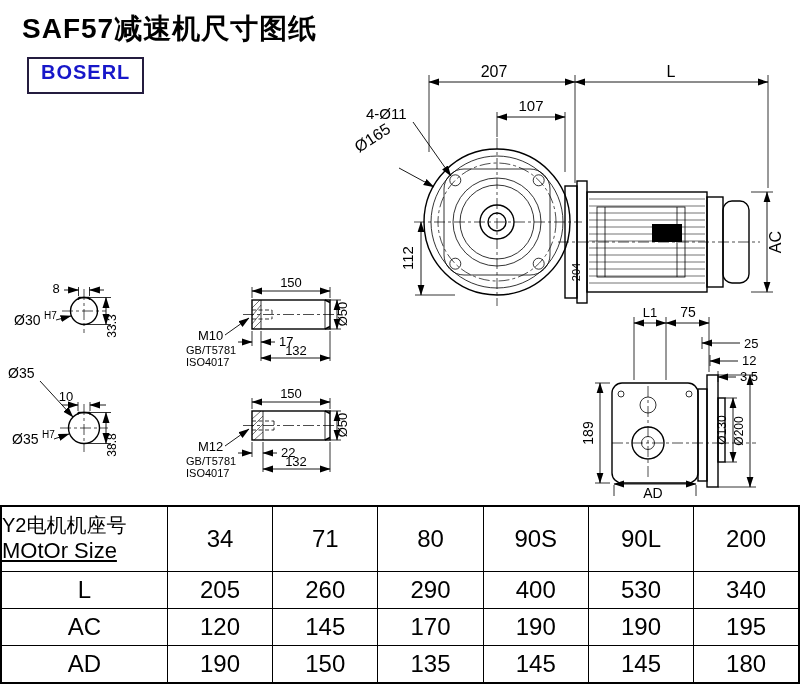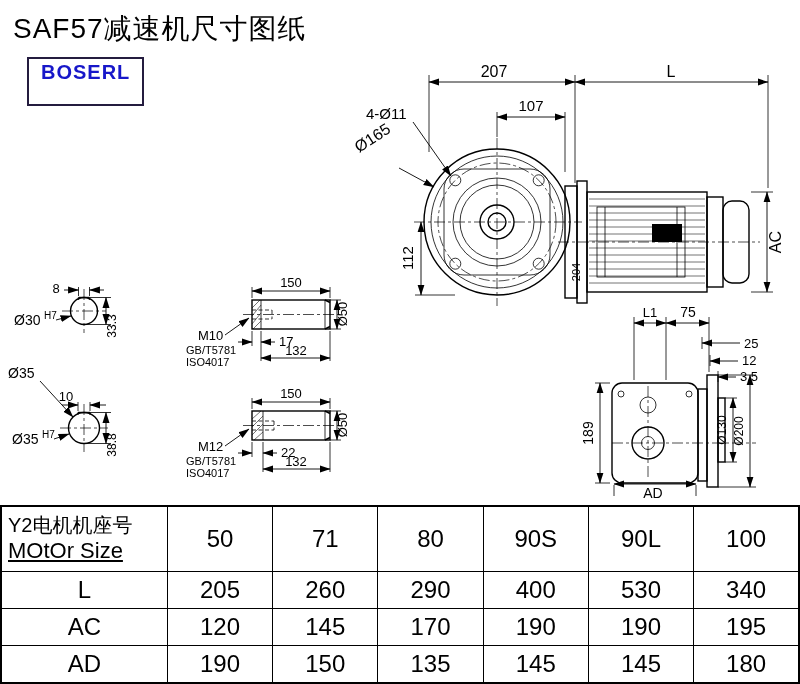--- a/index.html
+++ b/index.html
@@ -1,37 +1,37 @@
 <!DOCTYPE html>
 <html><head>
 <meta charset="utf-8">
 <style>
   html,body{margin:0;padding:0;background:#fff;}
   .page{position:relative;width:800px;height:684px;background:#fff;overflow:hidden;
         font-family:"Liberation Sans",sans-serif;color:#000;}
-  .title{position:absolute;left:13px;top:10px;font-size:28px;font-weight:normal;letter-spacing:1px;}
-  .logo{position:absolute;left:27px;top:57px;border:2px solid #241c3f;padding:2px 12px 20px 12px;
+  .title{position:absolute;left:22px;top:10px;font-size:28px;font-weight:bold;letter-spacing:1px;}
+  .logo{position:absolute;left:27px;top:57px;border:2px solid #241c3f;padding:2px 12px 8px 12px;
         color:#1717c9;font-weight:bold;font-size:20px;letter-spacing:1px;background:#fff;}
   svg{position:absolute;left:0;top:0;}
   svg text{fill:#000;font-family:"Liberation Sans",sans-serif;}
   .out{stroke:#000;stroke-width:1.4;fill:none;}
   .thin{stroke:#000;stroke-width:0.8;fill:none;}
   .dim{stroke:#000;stroke-width:0.9;fill:none;}
   .cl{stroke:#000;stroke-width:0.7;stroke-dasharray:11 3 3 3;fill:none;}
   .hid{stroke:#000;stroke-width:0.8;stroke-dasharray:4 2.5;fill:none;}
   .hatch{stroke:#000;stroke-width:0.55;}
   .fin{stroke:#000;stroke-width:0.55;}
   .t10{font-size:10px;}.t11{font-size:11px;}.t12{font-size:12px;}.t13{font-size:13px;}
   .t14{font-size:14px;}.t15{font-size:15px;}.t16{font-size:16px;}
   .mid{text-anchor:middle;}
   table.spec{position:absolute;left:0;top:505px;width:800px;height:179px;border-collapse:collapse;
              table-layout:fixed;border:2px solid #000;}
   table.spec td{border:1.5px solid #000;text-align:center;vertical-align:middle;
                 font-size:24px;padding:0;}
-  table.spec td.hdr{text-align:left;padding-left:6px;}
+  table.spec td.hdr{text-align:left;}
   .cn-label{font-size:20px;line-height:22px;}
   .en-label{font-size:22px;line-height:20px;text-decoration:underline;display:inline-block;}
   col.c0{width:166px;}col.cn{width:105px;}
 </style>
 </head>
 <body>
 
 <div class="page">
 
   <div class="title">SAF57减速机尺寸图纸</div>
@@ -292,26 +292,26 @@
         <col class="cn">
         <col class="cn">
         <col class="cn">
       </colgroup>
     <tbody>
       <tr>
         <td class="hdr">
           <div class="cn-label">Y2电机机座号</div>
           <div class="en-label">MOtOr Size</div>
         </td>
-        <td>50</td>
+        <td>34</td>
         <td>71</td>
         <td>80</td>
         <td>90S</td>
         <td>90L</td>
-        <td>100</td>
+        <td>200</td>
       </tr>
       <tr>
         <td>L</td>
         <td>205</td>
         <td>260</td>
         <td>290</td>
         <td>400</td>
         <td>530</td>
         <td>340</td>
       </tr>

